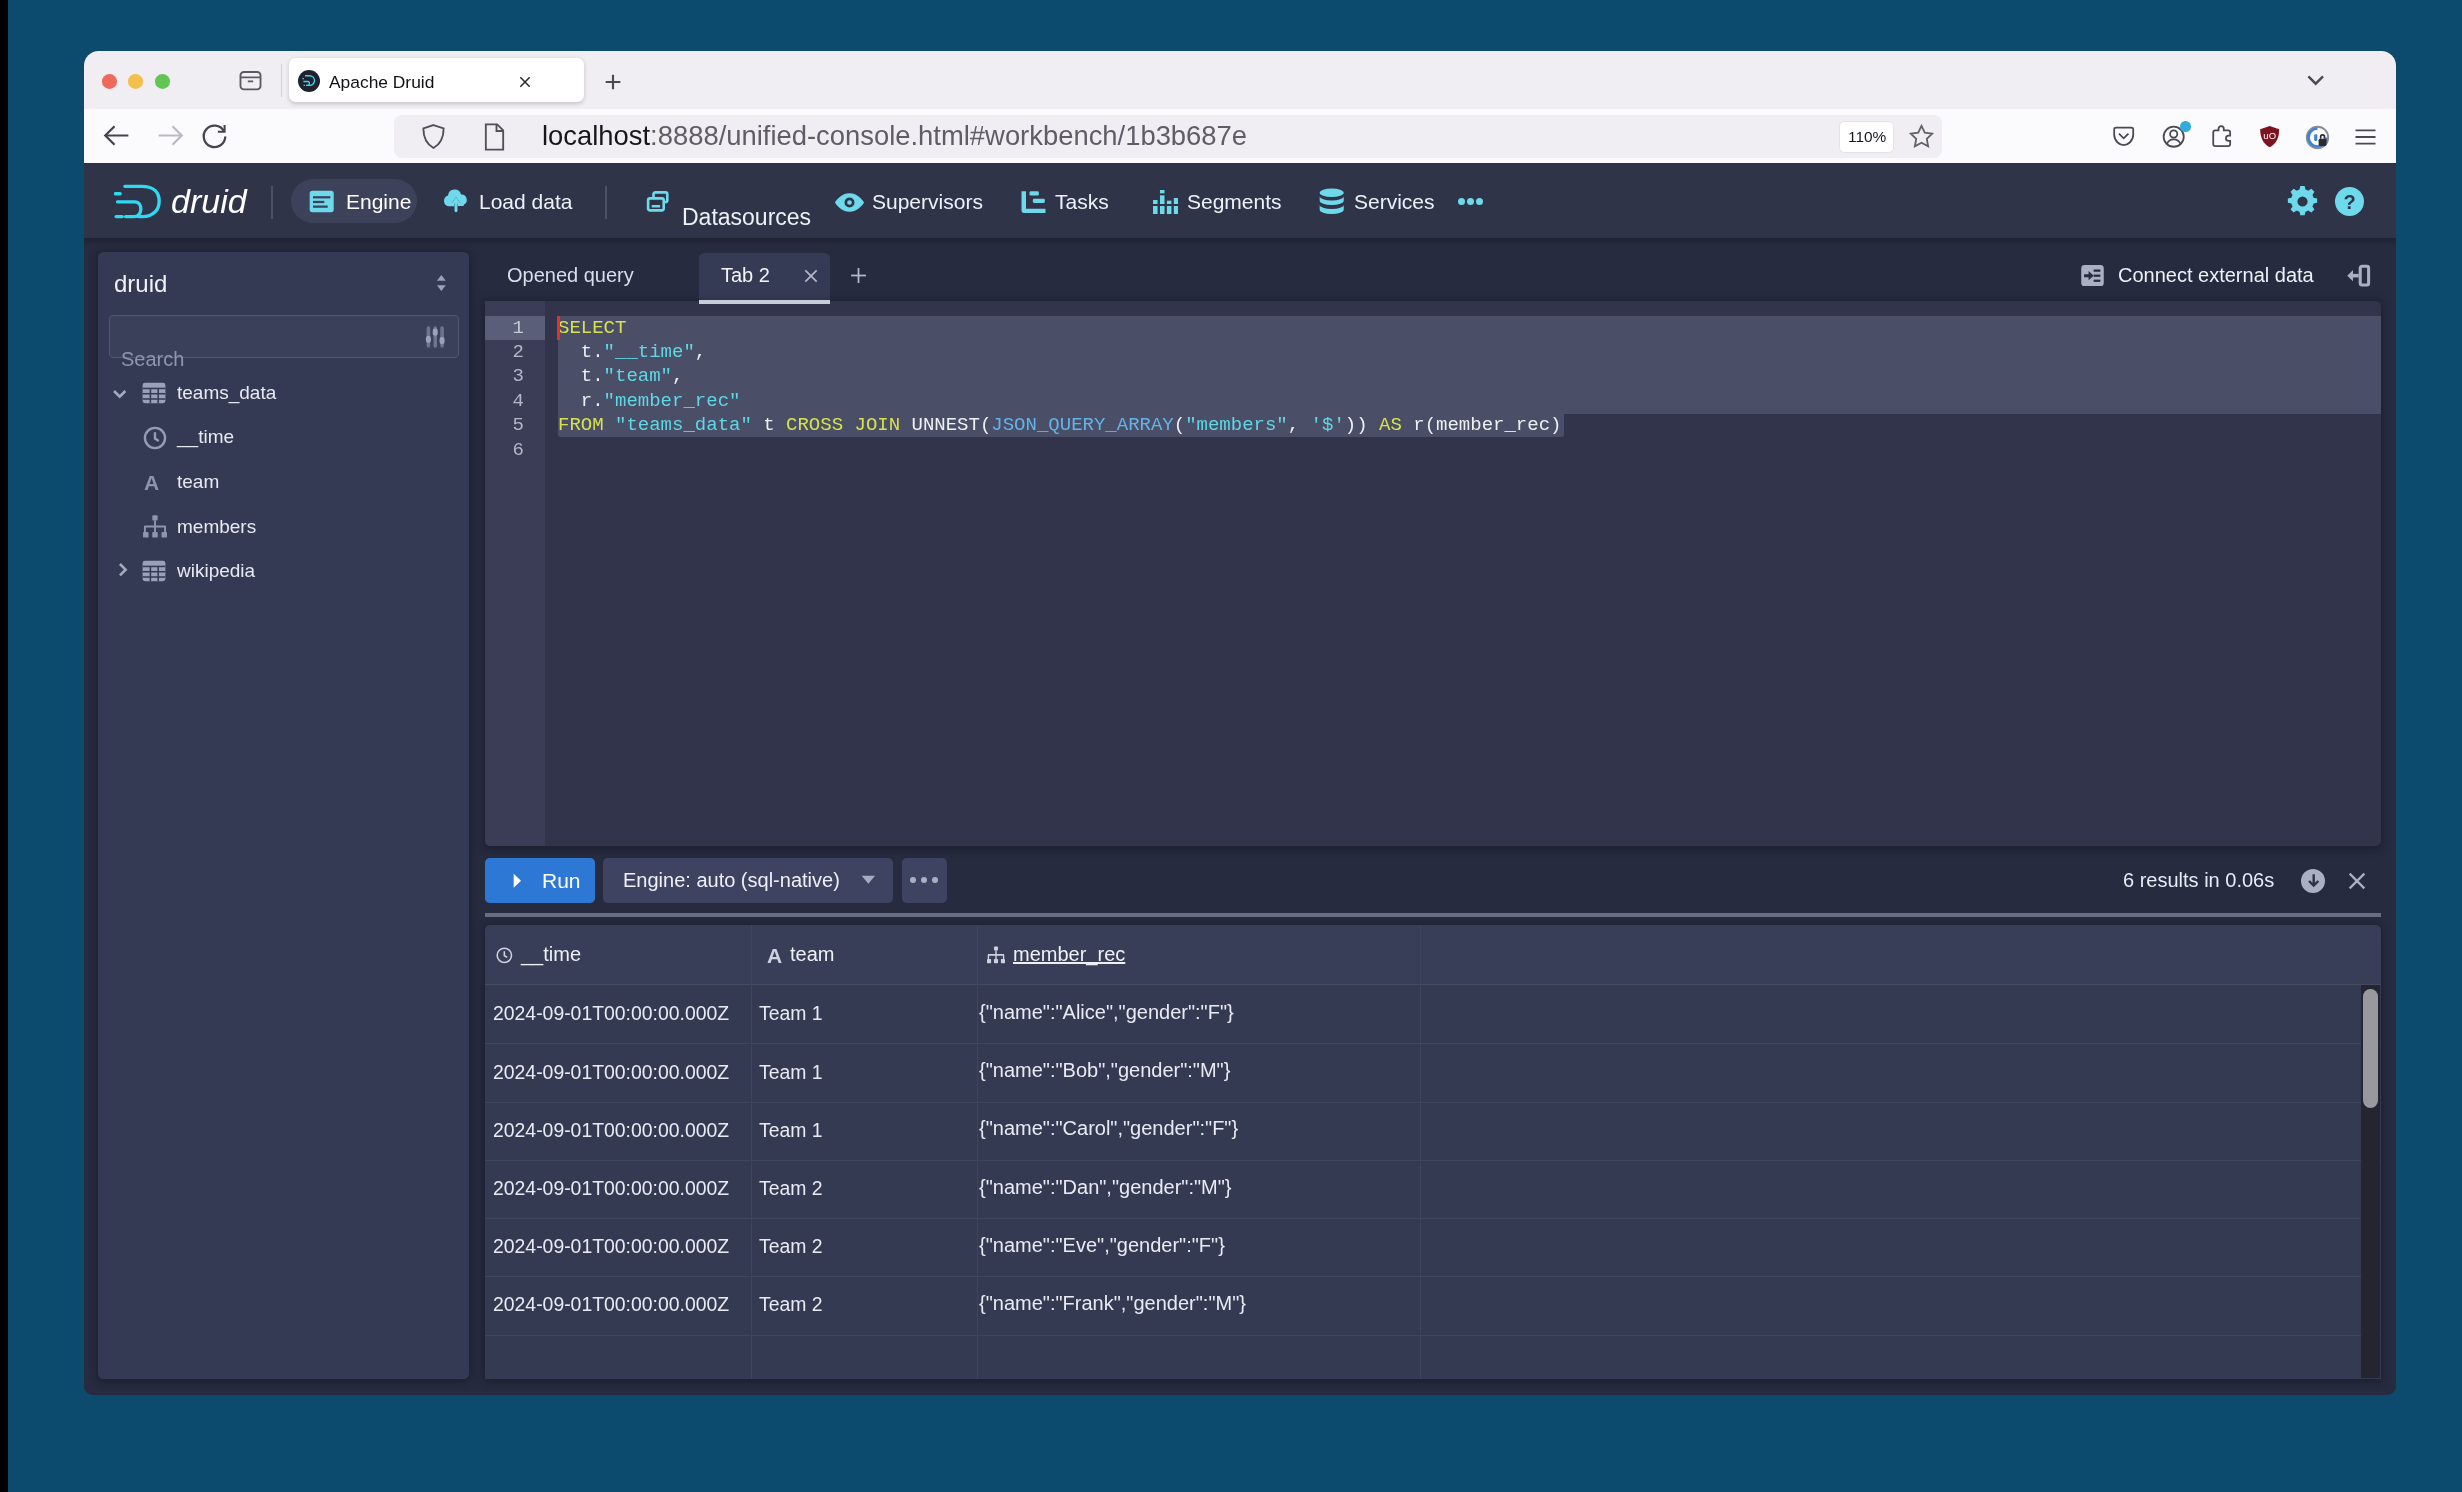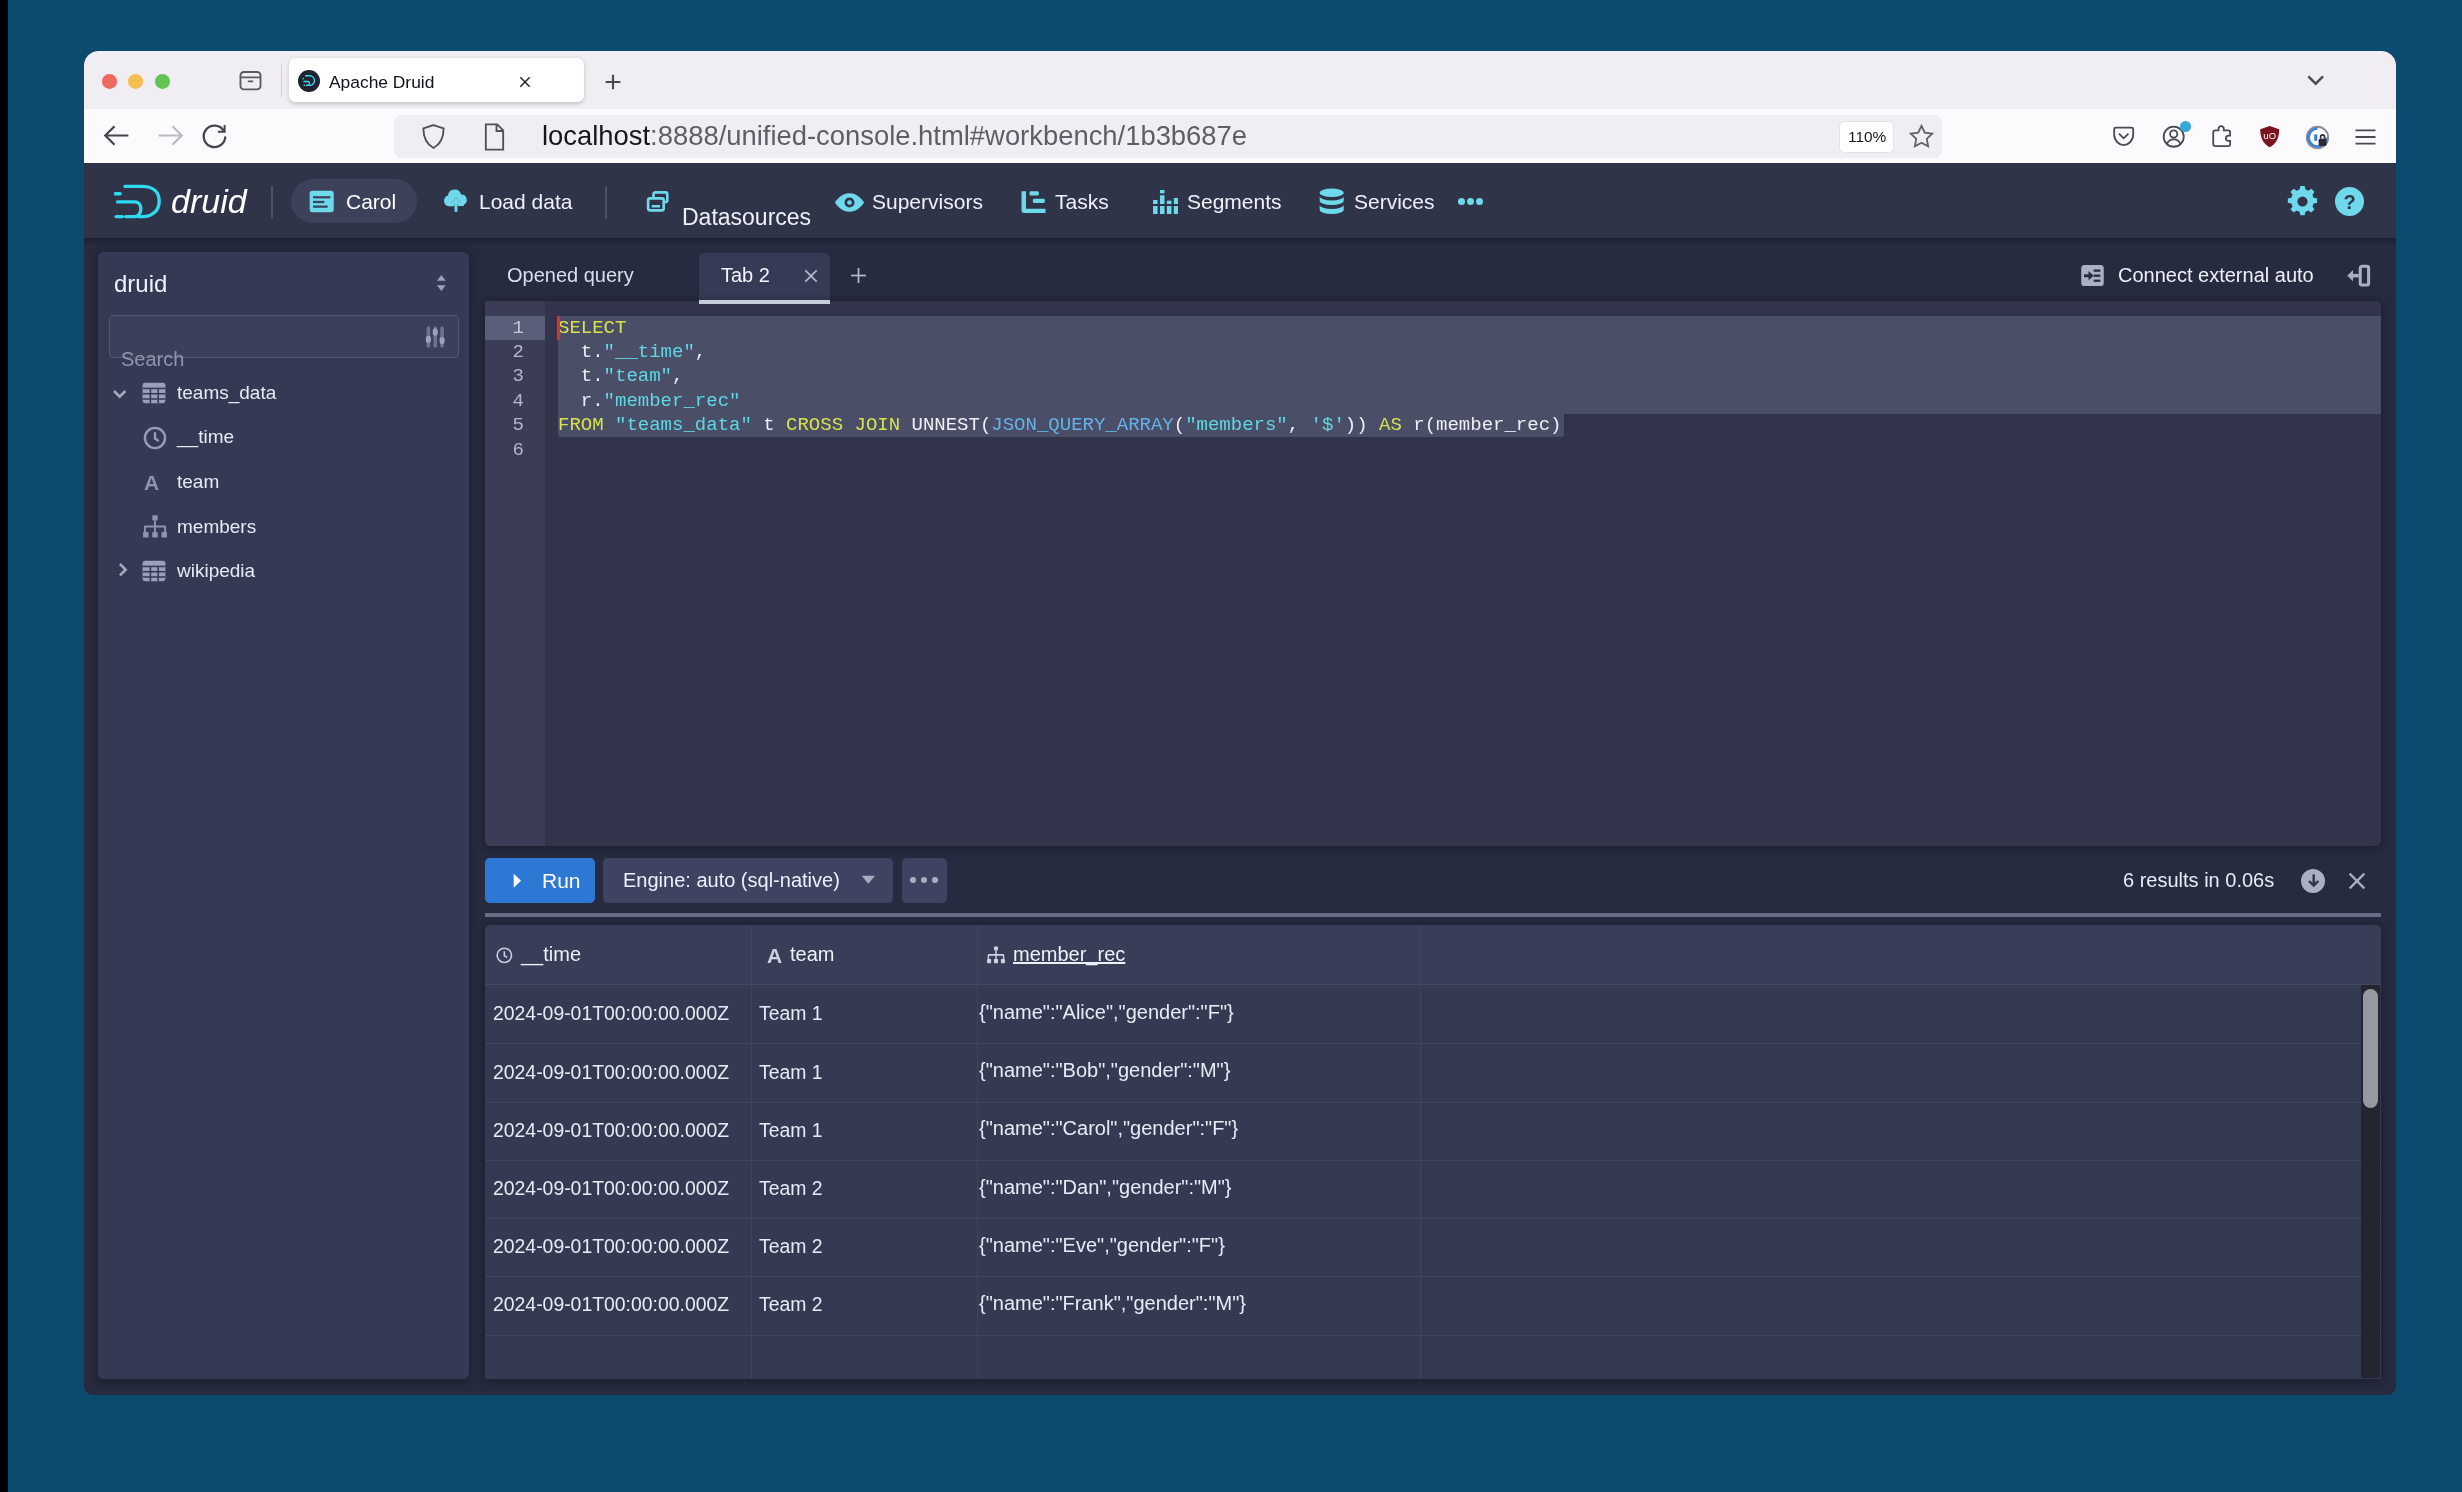--- a/index.html
+++ b/index.html
@@ -119,21 +119,21 @@
   <div class="t" style="left:87px;top:134px;height:33px;line-height:33px;font-size:34px;font-style:italic;color:#fff;">druid</div>
   <div class="a" style="left:187px;top:135px;width:2px;height:33px;background:#4d5168;"></div>
 
   <div class="a" style="left:207px;top:128px;width:126px;height:44px;border-radius:22px;background:#3d425b;"></div>
   <svg class="a" style="left:225px;top:139px;" width="25.4" height="23" viewBox="0 0 38 34">
         <rect x="1" y="1" width="36" height="32" rx="4" fill="#6fd9ec"></rect>
         <rect x="6" y="9" width="26" height="3.4" fill="#3d425b"></rect>
         <rect x="6" y="16" width="17" height="3.4" fill="#3d425b"></rect>
         <rect x="6" y="23" width="22" height="3.4" fill="#3d425b"></rect>
       </svg>
-  <div class="t" style="left:262px;top:139px;height:23px;line-height:23px;font-size:21px;color:#fff;">Carol</div>
+  <div class="t" style="left:262px;top:139px;height:23px;line-height:23px;font-size:21px;color:#fff;">Engine</div>
 
   <svg class="a" style="left:358px;top:136px;" width="28" height="28" viewBox="0 0 21 21">
         <path fill="#6fd9ec" d="M4.6 14.5 a4.3 4.3 0 0 1 -0.1 -8.2 a5 5 0 0 1 9.8 -0.6 a4 4 0 0 1 2 7.6 v0.9 h-4.5 v-2.2 h2 l-3.3 -4.5 -3.3 4.5 h2 v2.5 z"></path>
         <rect x="9.4" y="12" width="2.2" height="7" rx="1.1" fill="#6fd9ec"></rect>
         <path fill="#6fd9ec" d="M10.5 7.5 l3.6 5 h-7.2 z"></path>
       </svg>
   <div class="t" style="left:395px;top:139px;height:23px;line-height:23px;font-size:21px;color:#eef1f8;">Load data</div>
   <div class="a" style="left:521px;top:135px;width:2px;height:33px;background:#4d5168;"></div>
 
   <svg class="a" style="left:561px;top:139px;" width="25.4" height="24" viewBox="0 0 20 20" fill="none" stroke="#6fd9ec" stroke-width="2.2">
@@ -265,21 +265,21 @@
 
   <svg class="a" style="left:1997px;top:214px;" width="23" height="21.4" viewBox="0 0 20 19">
         <rect x="0" y="0" width="20" height="19" rx="3" fill="#aab0c3"></rect>
         <g stroke="#272b3f" stroke-width="2">
           <line x1="11" y1="5" x2="17" y2="5"></line>
           <line x1="11" y1="9.5" x2="17" y2="9.5"></line>
           <line x1="11" y1="14" x2="17" y2="14"></line>
         </g>
         <path d="M2.5 8.2 h4 v-2.8 l4.5 4.1 -4.5 4.1 v-2.8 h-4 z" fill="#272b3f"></path>
       </svg>
-  <div class="t" style="left:2034px;top:213px;height:23px;line-height:23px;font-size:20px;color:#eef1f8;">Connect external auto</div>
+  <div class="t" style="left:2034px;top:213px;height:23px;line-height:23px;font-size:20px;color:#eef1f8;">Connect external data</div>
   <svg class="a" style="left:2262px;top:212px;" width="25.4" height="25.4" viewBox="0 0 20 20" fill="#aab0c3">
         <rect x="11.2" y="2.6" width="6.6" height="14.8" rx="1.4" fill="none" stroke="#aab0c3" stroke-width="2.4"></rect>
         <rect x="4.5" y="8.6" width="5.5" height="2.8"></rect>
         <path d="M5.5 5.6 L1 10 L5.5 14.4 Z"></path>
       </svg>
 
   <div class="a" id="editor" style="left:401px;top:250px;width:1896px;height:545px;background:#31344b;border-radius:0 5.4px 5.4px 5.4px;overflow:hidden;box-shadow:0 1.3px 9.4px rgba(8,10,20,0.45);">
     <div class="a" style="left:0;top:0;width:60px;height:545px;background:#3a3d55;"></div>
     <div class="a" style="left:0;top:14.7px;width:60px;height:24px;background:#5a5e78;"></div>
 

